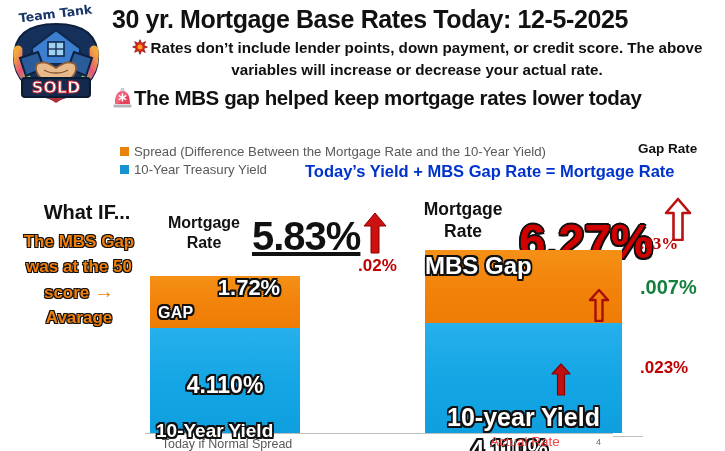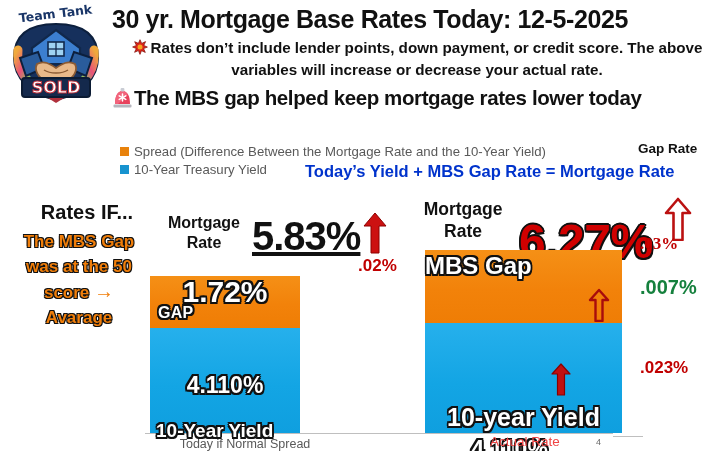--- a/index.html
+++ b/index.html
@@ -112,21 +112,21 @@
   
   .outlined{
     color:#ffffff;
     text-shadow:
       -1.6px -1.6px 0 #111, 0 -1.8px 0 #111, 1.6px -1.6px 0 #111,
        1.8px 0 0 #111, 1.6px 1.6px 0 #111, 0 1.8px 0 #111,
       -1.6px 1.6px 0 #111, -1.8px 0 0 #111;
     font-weight:bold;
   }
   .lbl-gap{position:absolute;left:8px;top:28px;font-size:16px;letter-spacing:0.3px;}
-  .lbl-172{position:absolute;left:0;top:-1px;width:100%;text-align:center;font-size:30px;}
+  .lbl-172{position:absolute;left:0;top:-1px;width:100%;text-align:center;font-size:22px;padding-left:24px;}
   .lbl-4110{position:absolute;left:0;top:44px;width:100%;text-align:center;font-size:23px;}
   .lbl-10yr{position:absolute;left:6px;top:92px;font-size:19px;}
 
   .lbl-mbsgap{position:absolute;left:0;top:2px;width:100%;text-align:left;font-size:24px;}
   .lbl-2160{position:absolute;left:-18px;top:32px;width:100%;text-align:center;font-size:24px;}
   .lbl-10yr2{position:absolute;left:0;top:80px;width:100%;text-align:center;font-size:25px;}
   .lbl-4110b{position:absolute;left:-14px;top:113px;width:100%;text-align:center;font-size:23px;}
 
   
   .mr-label-left{
@@ -162,21 +162,21 @@
 
   
   .uarrow{position:absolute;}
   #arrow-left-main{left:362px;top:212px;}
   #arrow-right-main{left:664px;top:197px;}
   #arrow-gap-in{left:588px;top:288px;}
   #arrow-yield-in{left:550px;top:362px;}
 
   
   .cat-left{
-    position:absolute;left:165px;top:437px;width:160px;text-align:center;
+    position:absolute;left:147px;top:437px;width:160px;text-align:center;
     font-size:12.5px;color:#595959;
   }
   .cat-right{
     position:absolute;left:450px;top:434px;width:150px;text-align:center;
     font-weight:normal;font-size:13.5px;color:#ef4444;
   }
   .slide-num{
     position:absolute;left:596px;top:437px;font-size:9px;color:#6A6A6A;
   }
 </style>
@@ -260,21 +260,21 @@
     </div>
     <div class="legend-row">
       <span class="swatch sw-blue"></span>
       <span class="legend-label">10-Year Treasury Yield</span>
     </div>
   </div>
 
   <div class="gap-rate">Gap Rate</div>
   <div class="formula">Today’s  Yield +  MBS Gap Rate = Mortgage Rate</div>
 
-  <div class="whatif">Rates IF...</div>
+  <div class="whatif">What IF...</div>
   <div class="mbs-note">
     <span>The MBS Gap</span><br>
     <span>was at the 50</span><br>
     <span>score</span>
     <span class="arrow-g">→</span><br>
     <span>Avarage</span>
   </div>
 
   <div class="axis-line"></div>
   <div class="axis-line2"></div>

